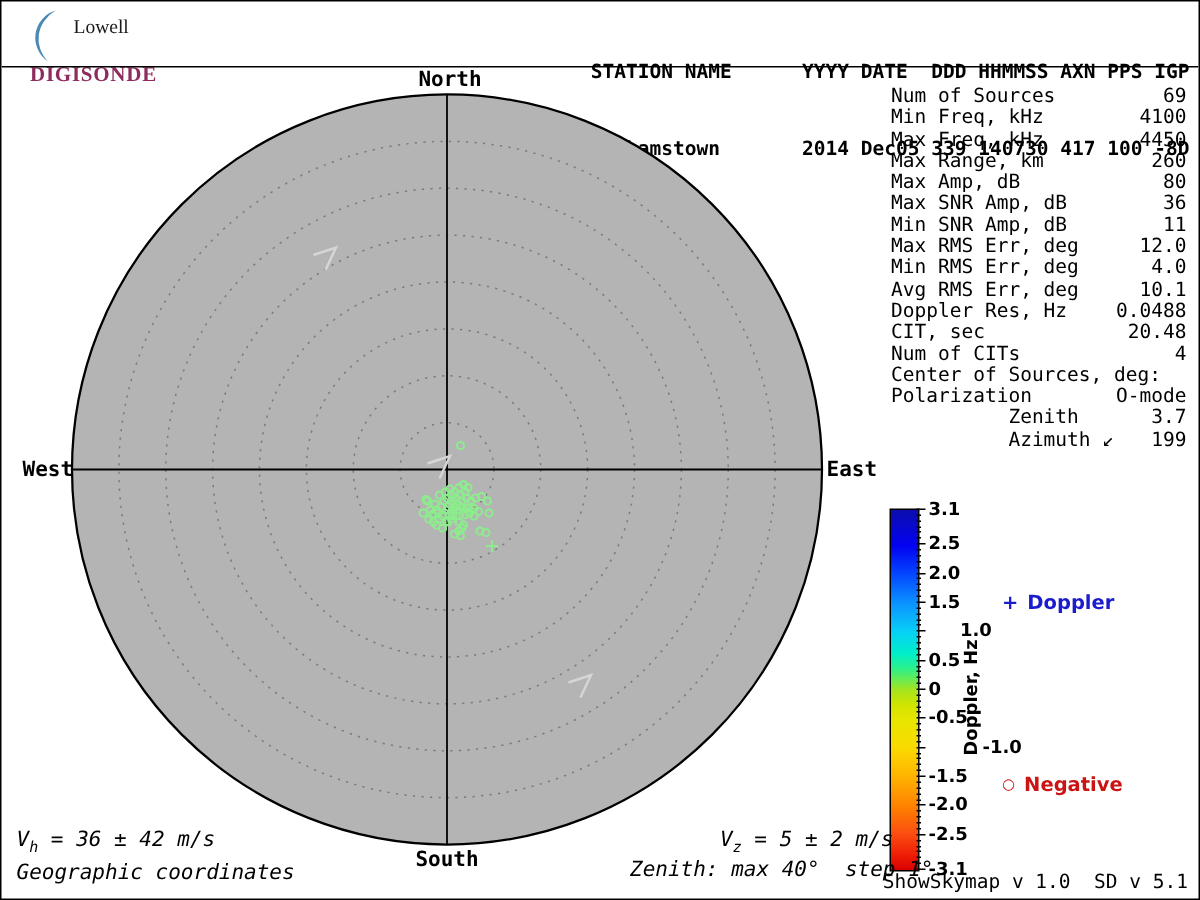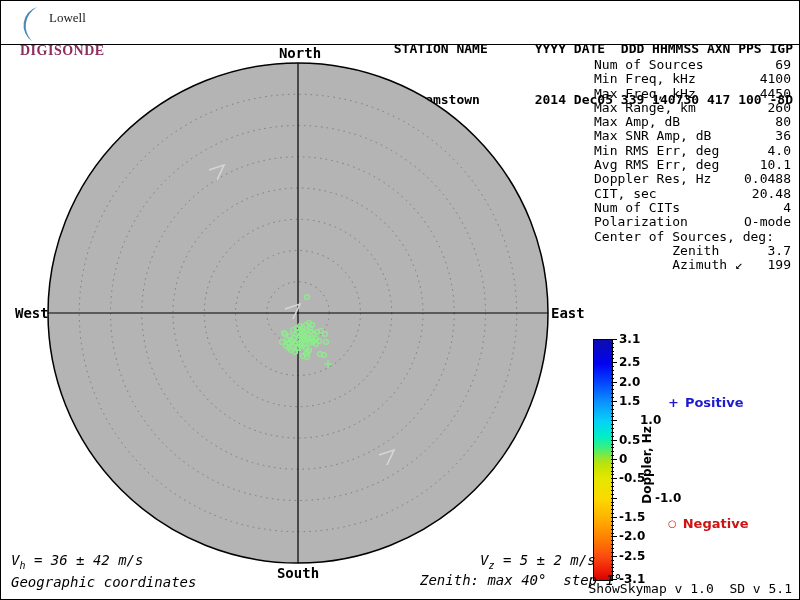--- a/index.html
+++ b/index.html
@@ -165,27 +165,29 @@
   <div class="compass west">West</div>
   <div class="compass east">East</div>
 
   <div class="stats" id="stats-panel">
       <div class="row"><span class="lbl">Num of Sources</span><span class="val">69</span></div>
       <div class="row"><span class="lbl">Min Freq, kHz</span><span class="val">4100</span></div>
       <div class="row"><span class="lbl">Max Freq, kHz</span><span class="val">4450</span></div>
       <div class="row"><span class="lbl">Max Range, km</span><span class="val">260</span></div>
       <div class="row"><span class="lbl">Max Amp, dB</span><span class="val">80</span></div>
       <div class="row"><span class="lbl">Max SNR Amp, dB</span><span class="val">36</span></div>
+      <div class="row"><span class="lbl">Min SNR Amp, dB</span><span class="val">11</span></div>
+      <div class="row"><span class="lbl">Max RMS Err, deg</span><span class="val">12.0</span></div>
       <div class="row"><span class="lbl">Min RMS Err, deg</span><span class="val">4.0</span></div>
       <div class="row"><span class="lbl">Avg RMS Err, deg</span><span class="val">10.1</span></div>
       <div class="row"><span class="lbl">Doppler Res, Hz</span><span class="val">0.0488</span></div>
       <div class="row"><span class="lbl">CIT, sec</span><span class="val">20.48</span></div>
       <div class="row"><span class="lbl">Num of CITs</span><span class="val">4</span></div>
+      <div class="row"><span class="lbl">Center of Sources, deg:</span></div>
       <div class="row"><span class="lbl">Polarization</span><span class="val">O-mode</span></div>
-      <div class="row"><span class="lbl">Center of Sources, deg:</span></div>
       <div class="row"><span class="lbl">          Zenith</span><span class="val">3.7</span></div>
       <div class="row"><span class="lbl">          Azimuth ↙</span><span class="val">199</span></div>
     </div>
 
   <div class="colorbar"></div>
   <div id="cb-ticks">
       <div class="cb-tick" style="left: 610px; width: 3px; top: 574.129px;"></div>
       <div class="cb-tick" style="left: 610px; width: 3px; top: 570.258px;"></div>
       <div class="cb-tick" style="left: 610px; width: 3px; top: 566.387px;"></div>
       <div class="cb-tick" style="left: 610px; width: 3px; top: 562.516px;"></div>
@@ -258,21 +260,21 @@
       <div class="cb-tick" style="left: 610px; width: 6px; top: 535.419px;"></div>
       <div class="cb-label" style="left: 618px; top: 528.419px;">-2.0</div>
       <div class="cb-tick" style="left: 610px; width: 6px; top: 554.774px;"></div>
       <div class="cb-label" style="left: 618px; top: 547.774px;">-2.5</div>
       <div class="cb-tick" style="left: 610px; width: 6px; top: 578px;"></div>
       <div class="cb-label" style="left: 618px; top: 571px;">-3.1</div>
     </div>
   <div class="cb-title">Doppler, Hz</div>
 
   <div class="legend pos" style="color: rgb(28, 28, 207);">
-    <span class="sym">+</span><span>Positive</span>
+    <span class="sym">+</span><span>Doppler</span>
   </div>
   <div class="legend neg" style="color: rgb(204, 20, 20);">
     <span class="sym" style="font-size:10px;vertical-align:1px;">○</span><span>Negative</span>
   </div>
 
   <div class="foot vh"><span>V</span><sub>h</sub><span> = 36 ± 42 m/s</span></div>
   <div class="foot coords">Geographic coordinates</div>
   <div class="foot vz"><span>V</span><sub>z</sub><span> = 5 ± 2 m/s</span></div>
   <div class="foot zinfo">Zenith: max 40°  step 1°</div>
   <div class="version">ShowSkymap v 1.0  SD v 5.1</div>

